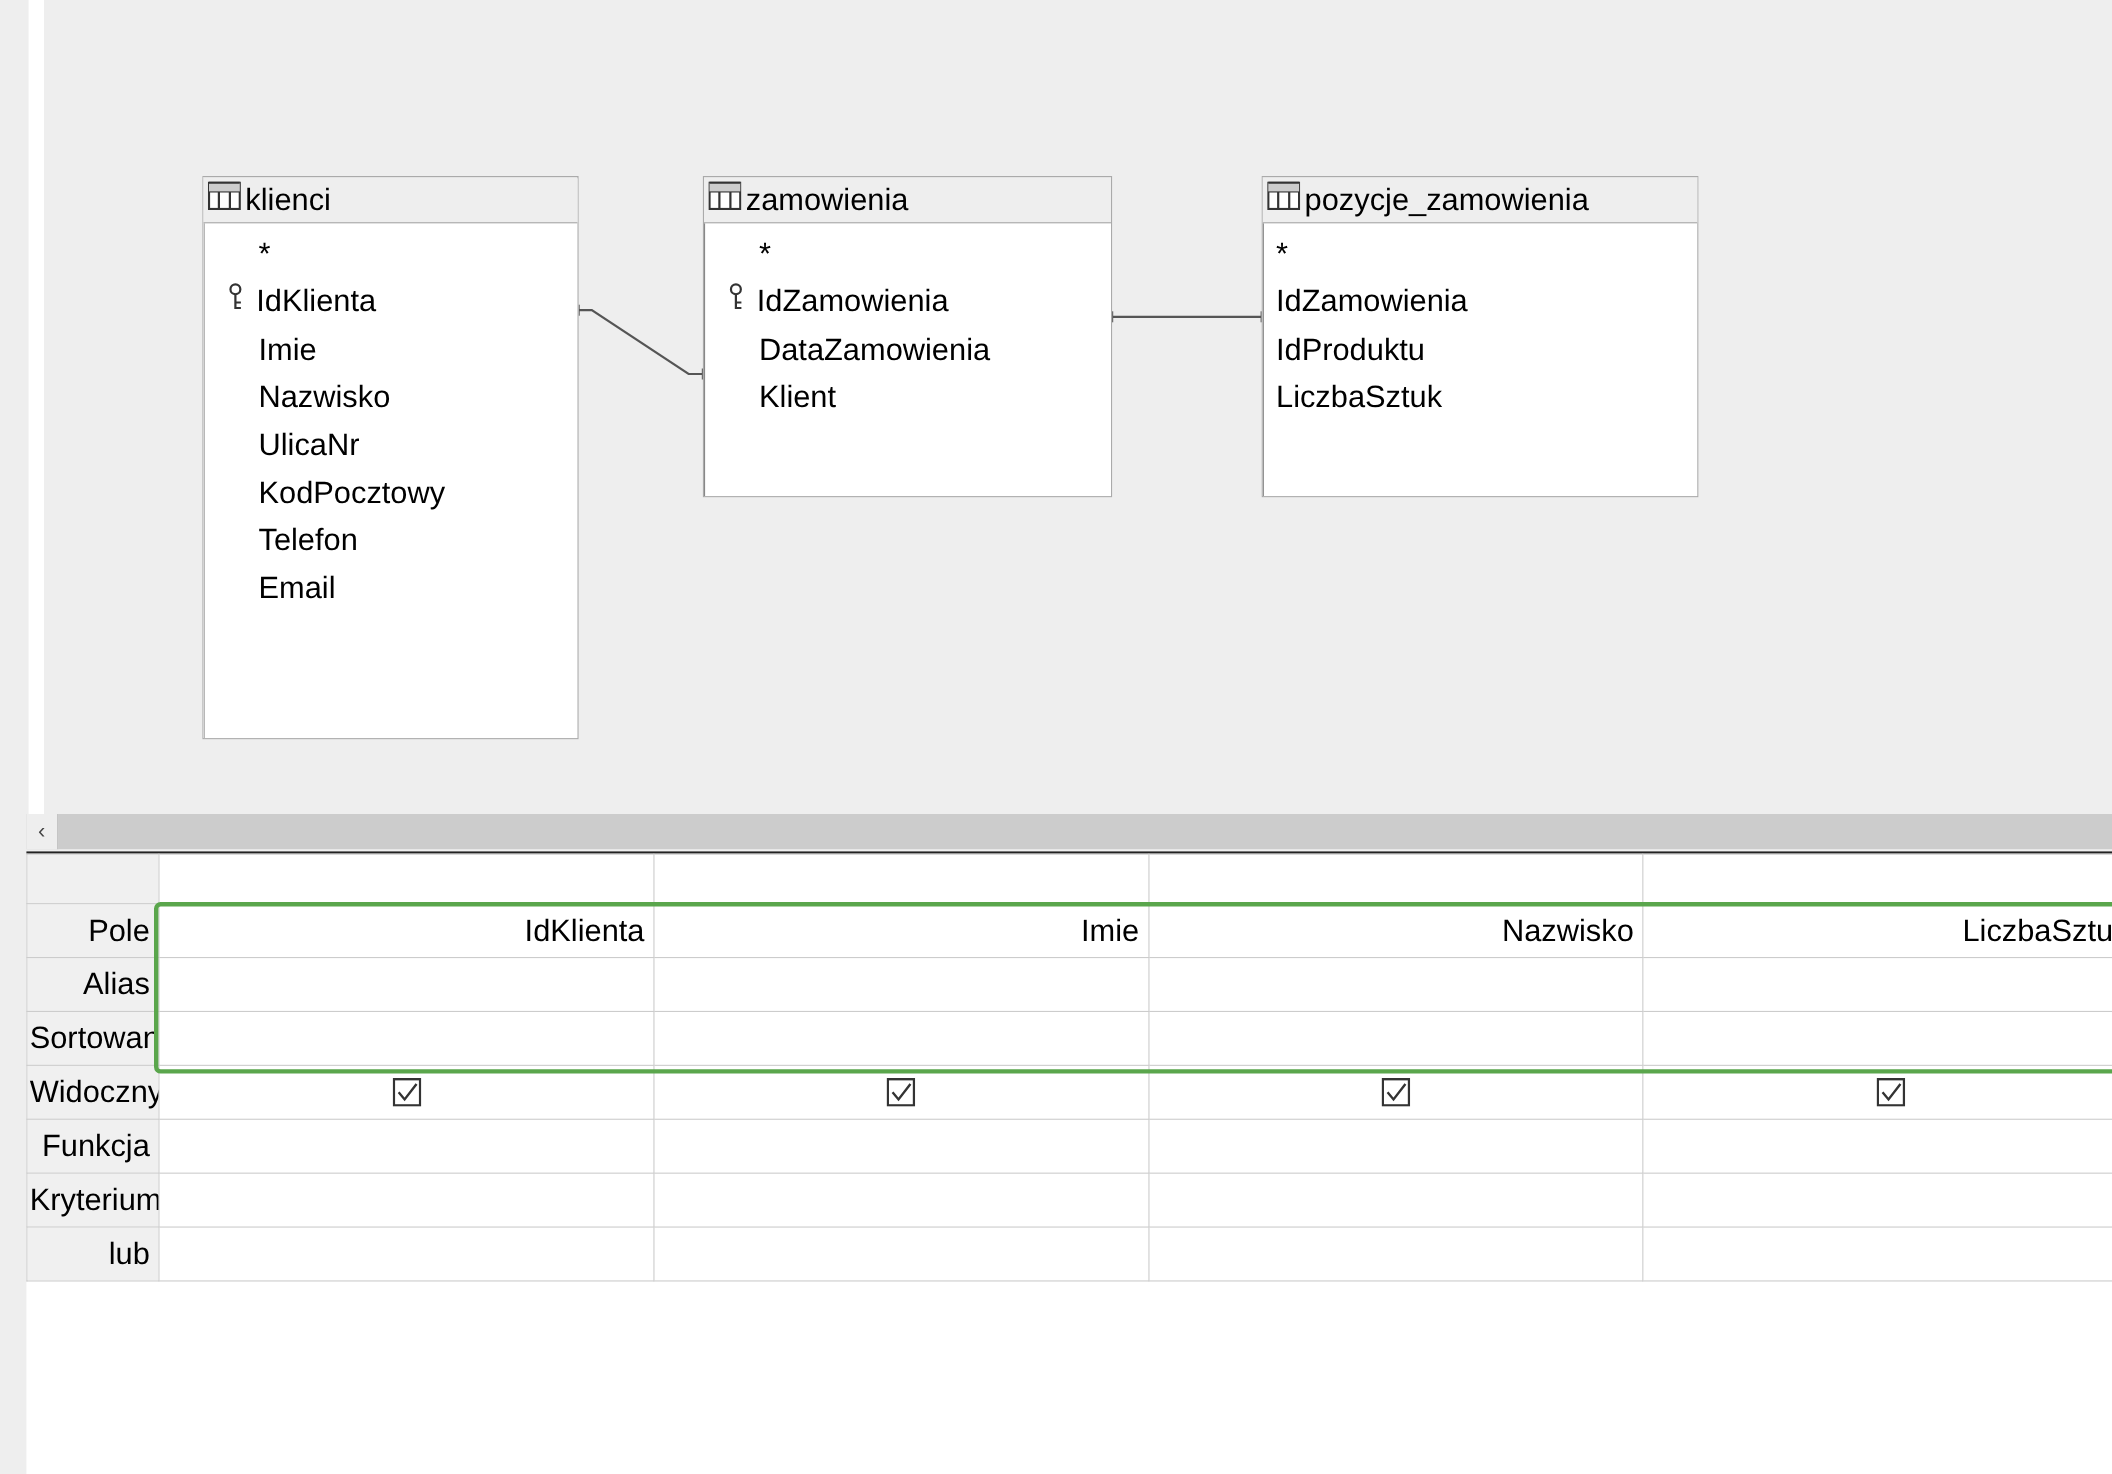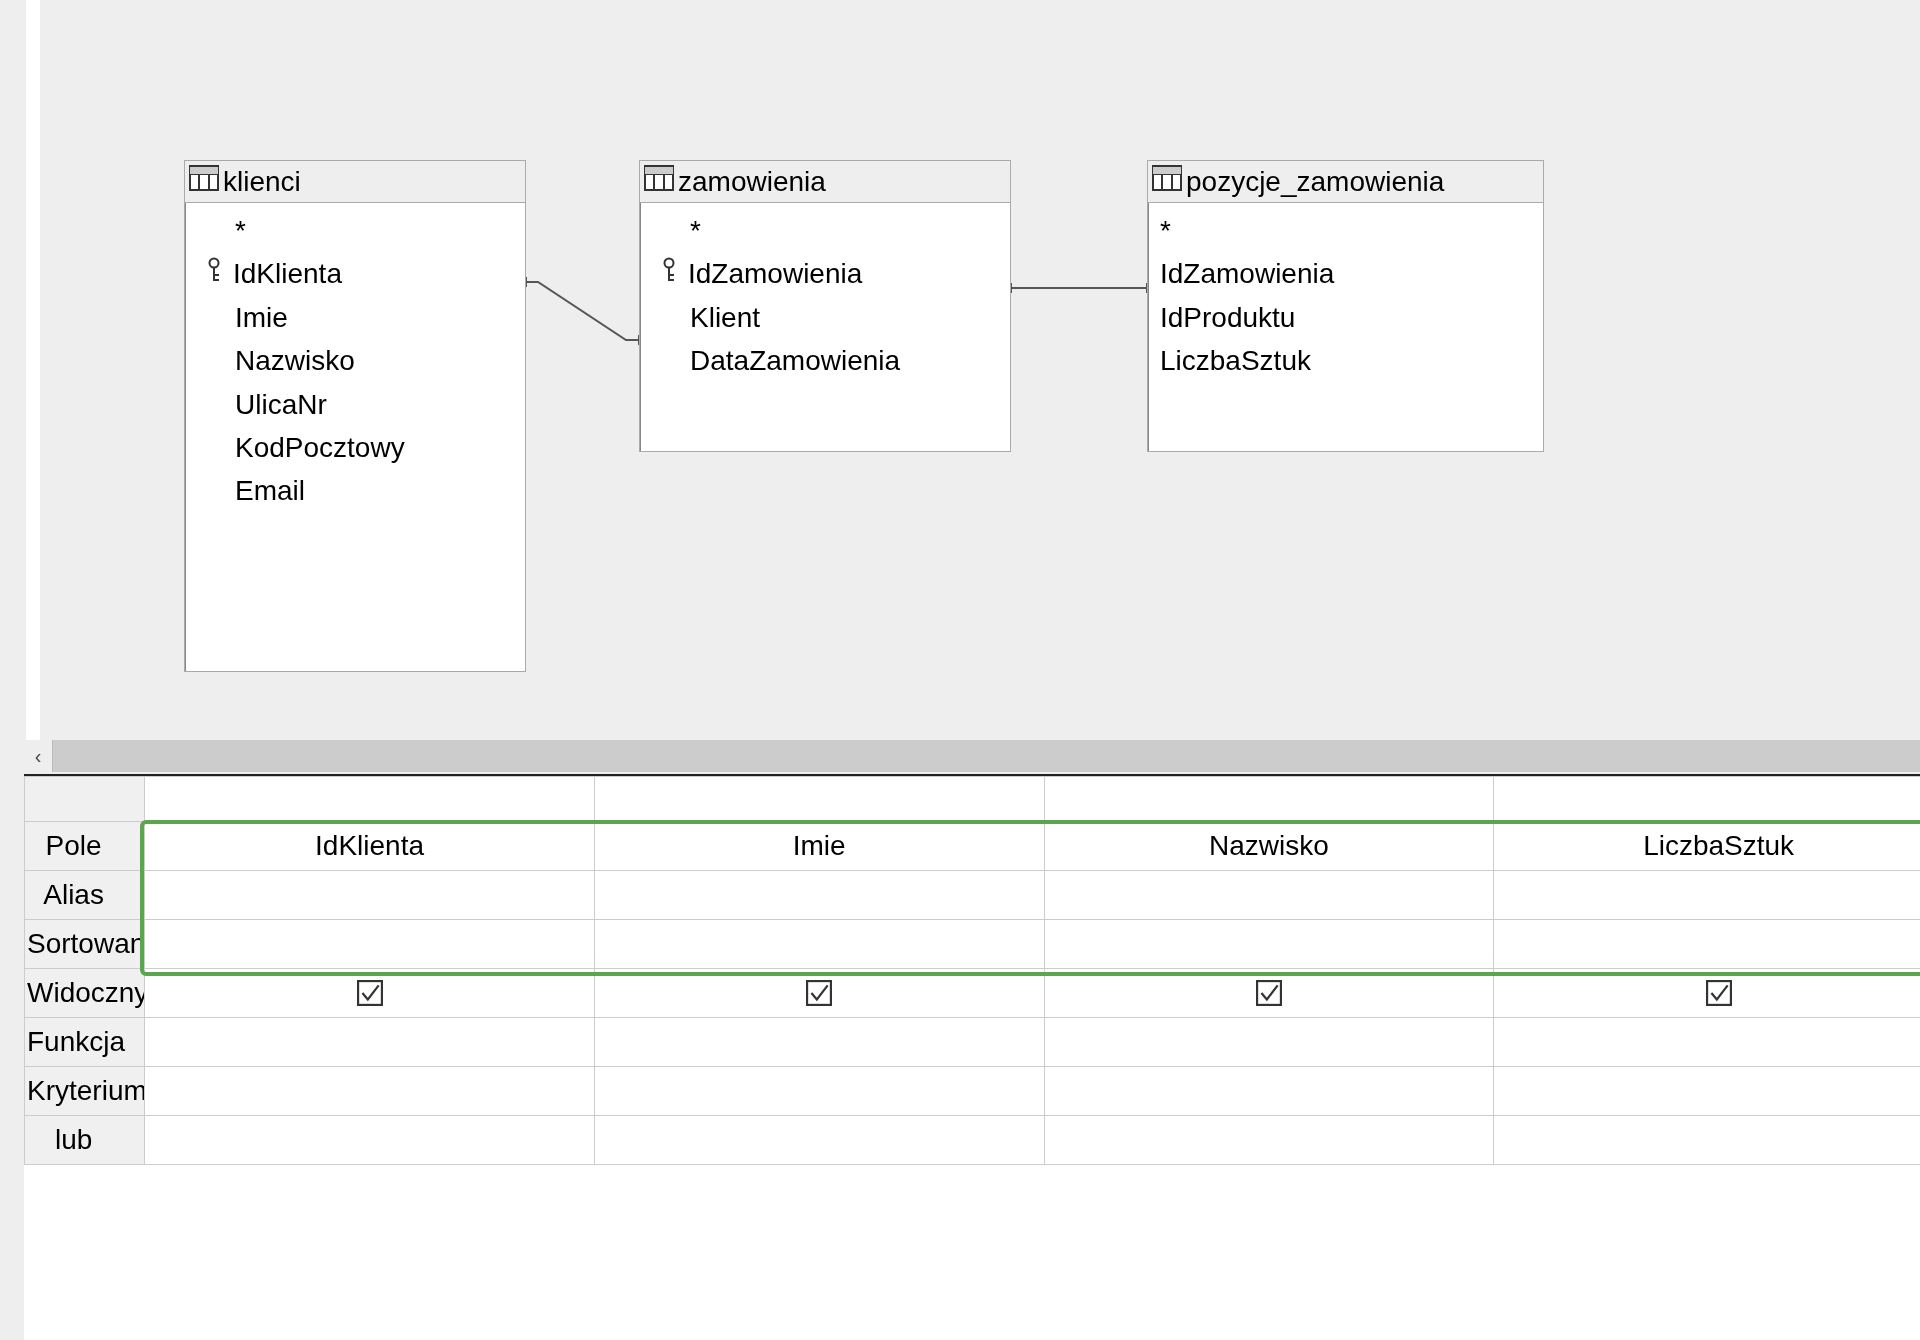--- a/index.html
+++ b/index.html
@@ -19,21 +19,21 @@
   .field-row.star{padding-left:50px;}
   .field-row.nopad{padding-left:12px;}
 
   
   .scroll-strip{position:absolute;left:0;top:740px;width:100%;height:32px;background:#ccc;}
   .scroll-left-btn{position:absolute;left:0;top:0;width:28px;height:32px;background:#eee;border-right:1px solid #bbb;display:flex;align-items:center;justify-content:center;font-size:20px;color:#444;}
 
   
   .grid-pane{position:absolute;left:0;top:774px;width:100%;height:566px;background:#fff;border-top:2px solid #222;}
   table.grid{border-collapse:collapse;width:100%;table-layout:fixed;font-size:28px;}
-  table.grid td,table.grid th{border:1px solid #ccc;height:48px;padding:0 24px;text-align:center;vertical-align:middle;overflow:hidden;white-space:nowrap;}
+  table.grid td,table.grid th{border:1px solid #ccc;height:48px;padding:0 8px;text-align:right;vertical-align:middle;overflow:hidden;white-space:nowrap;}
   table.grid th{background:#f0f0f0;font-weight:normal;width:80px;padding-left:2px;}
   col.lbl{width:120px;}
   col.c{width:449px;}
   tr.first td,tr.first th{height:44px;background:#fff;}
   tr.first th{background:#f0f0f0;}
   .chk{display:flex;align-items:center;justify-content:center;height:100%;}
   .chk svg{width:26px;height:26px;}
 
   
   .green-hl{position:absolute;border:4px solid #5aa64c;border-radius:6px;pointer-events:none;}
@@ -92,20 +92,23 @@
             <div class="field-row nokey">
               <span>Nazwisko</span>
             </div>
             <div class="field-row nokey">
               <span>UlicaNr</span>
             </div>
             <div class="field-row nokey">
               <span>KodPocztowy</span>
             </div>
             <div class="field-row nokey">
+              <span>Telefon</span>
+            </div>
+            <div class="field-row nokey">
               <span>Email</span>
             </div>
           </div>
         </div>
         <div class="table-box" style="left: 613px; top: 160px; width: 370px; min-height: 290px; text-align: right;">
           <div class="table-title">
             <span><svg width="30" height="26" viewBox="0 0 30 26">
   <rect x="1" y="1" width="28" height="24" fill="#fff" stroke="#333" stroke-width="2"></rect>
   <line x1="1" y1="9" x2="29" y2="9" stroke="#333" stroke-width="2"></line>
   <line x1="10" y1="1" x2="10" y2="25" stroke="#333" stroke-width="2"></line>
@@ -122,24 +125,24 @@
             <div class="field-row">
               <span><svg class="key" width="18" height="26" viewBox="0 0 18 26">
   <circle cx="9" cy="6" r="4.5" fill="none" stroke="#333" stroke-width="2"></circle>
   <line x1="9" y1="10" x2="9" y2="24" stroke="#333" stroke-width="2"></line>
   <line x1="9" y1="18" x2="14" y2="18" stroke="#333" stroke-width="2"></line>
   <line x1="9" y1="23" x2="14" y2="23" stroke="#333" stroke-width="2"></line>
  </svg></span>
               <span>IdZamowienia</span>
             </div>
             <div class="field-row nokey">
+              <span>DataZamowienia</span>
+            </div>
+            <div class="field-row nokey">
               <span>Klient</span>
-            </div>
-            <div class="field-row nokey">
-              <span>DataZamowienia</span>
             </div>
           </div>
         </div>
         <div class="table-box" style="left: 1121px; top: 160px; width: 395px; min-height: 290px;">
           <div class="table-title">
             <span><svg width="30" height="26" viewBox="0 0 30 26">
   <rect x="1" y="1" width="28" height="24" fill="#fff" stroke="#333" stroke-width="2"></rect>
   <line x1="1" y1="9" x2="29" y2="9" stroke="#333" stroke-width="2"></line>
   <line x1="10" y1="1" x2="10" y2="25" stroke="#333" stroke-width="2"></line>
   <line x1="20" y1="1" x2="20" y2="25" stroke="#333" stroke-width="2"></line>

